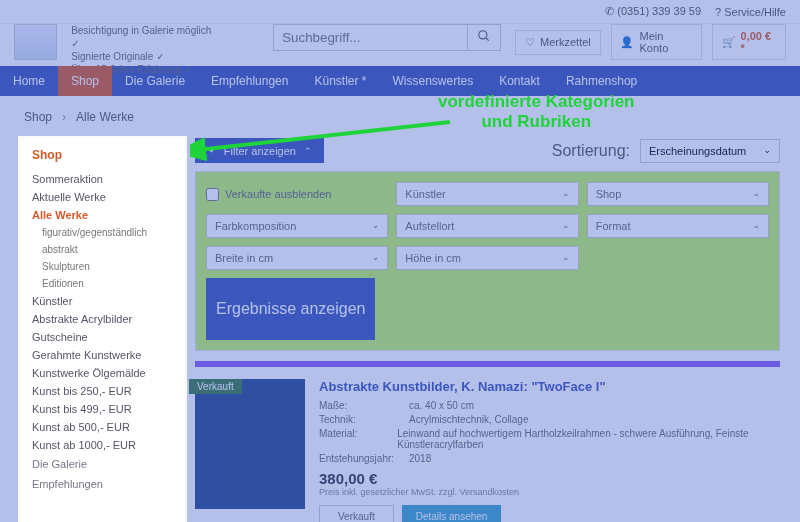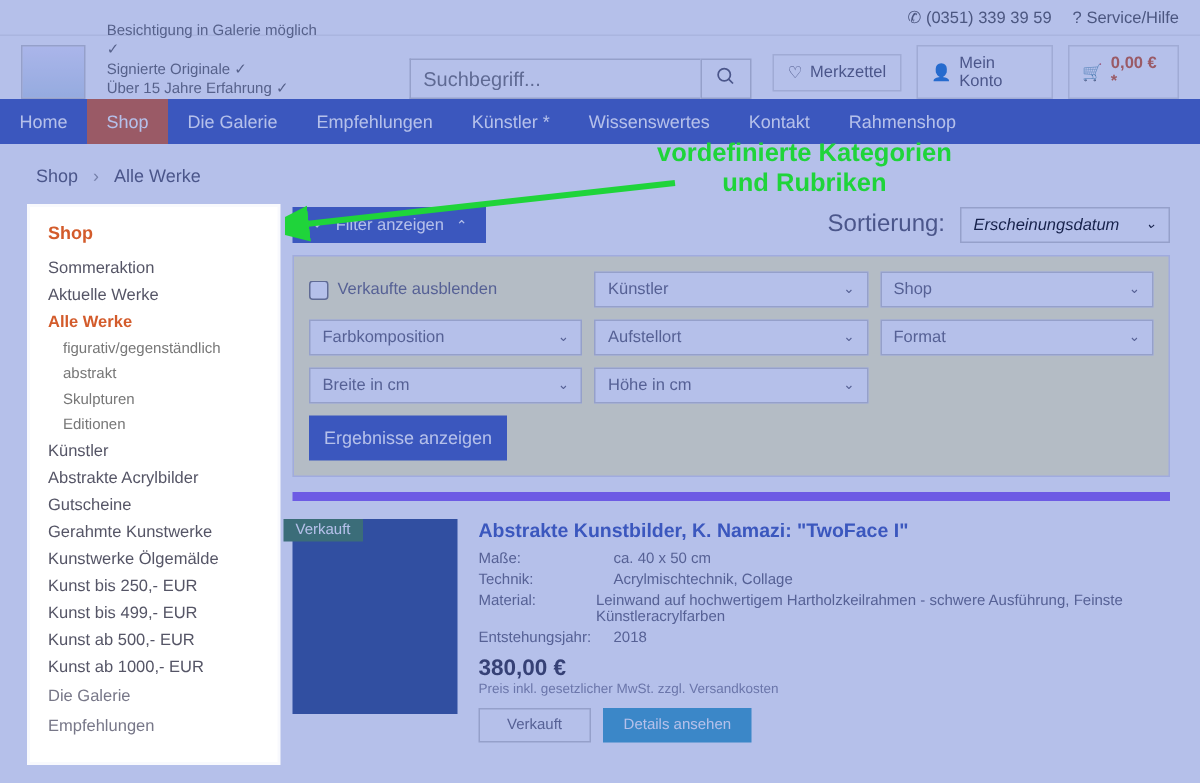--- a/index.html
+++ b/index.html
@@ -1,20 +1,20 @@
 <!DOCTYPE html>
 <html><head>
 <meta charset="utf-8">
 <style>
   * { box-sizing: border-box; margin: 0; padding: 0; }
   body { font-family: Arial, sans-serif; font-size: 12px; width: 800px; height: 522px; overflow: hidden; position: relative; background: #fff; }
   .overlay { position: absolute; inset: 0; background: rgba(60,90,200,0.38); pointer-events: none; z-index: 100; }
   .topbar { display:flex; justify-content:flex-end; align-items:center; height:24px; padding:0 14px; gap:14px; color:#555; font-size:11px; border-bottom:1px solid #eee;}
   .topbar .phone::before{content:"✆ ";}.topbar .help::before{content:"? ";}
-  .header { display:flex; align-items:flex-end; height:42px; padding:0 14px; gap:14px;}
+  .header { display:flex; align-items:flex-start; height:42px; padding:0 14px; gap:14px;}
   .logo { width:44px; height:36px; border:1px solid #ccc; background:linear-gradient(#eef,#cde); }
   .tag { color:#666; font-size:10px; line-height:1.3; }
   .search { flex:1; display:flex; max-width:240px; margin-left:40px; }
   .search input { flex:1; border:1px solid #ccc; border-right:none; padding:5px 8px; }
   .search button { width:34px; border:1px solid #ccc; background:#fff; color:#556; }
   .hicons { margin-left:auto; display:flex; gap:10px; align-items:center; }
   .hbtn { border:1px solid #ddd; padding:5px 9px; color:#556; background:#fff; font-size:11px; display:flex; gap:5px; align-items:center;}
   .cartprice{color:#d35b2b;font-weight:bold;}
   .nav { display:flex; background:#3a56b8; color:#fff; height:30px; align-items:stretch; font-size:12px; }
   .nav a { padding:0 13px; display:flex; align-items:center; color:#fff; text-decoration:none; }
@@ -25,25 +25,25 @@
   .sidebar{width:165px;background:#fff;padding:10px 12px 14px;flex-shrink:0;position:relative;z-index:200;box-shadow:0 0 0 2px rgba(255,255,255,0.9);}
   .sidebar h3{color:#d35b2b;font-size:12px;margin-bottom:8px;}
   .sidebar ul{list-style:none;}
   .sidebar li{padding:3px 0;color:#556;font-size:11px;cursor:pointer;}
   .sidebar li.active{color:#d35b2b;font-weight:bold;}
   .sidebar li.sub{padding-left:10px;font-size:10px;color:#777;}
   .content{flex:1;}
   .filterbar{display:flex;gap:10px;align-items:center;margin-bottom:8px;}
   .filterbtn{background:#3a56b8;color:#fff;padding:6px 12px;border:none;font-size:11px;display:flex;gap:8px;align-items:center;}
   .sortlbl{margin-left:auto;color:#556;font-size:16px;}
-  .sortsel{border:1px solid #ccc;padding:5px 8px;font-size:11px;min-width:140px;display:flex;justify-content:space-between;background:#fff;font-style:italic;}
-  .filters{background:#fef9c3;border:1px solid #dde;padding:10px;display:grid;grid-template-columns:1fr 1fr 1fr;gap:8px;margin-bottom:10px;}
+  .sortsel{border:1px solid #ccc;padding:5px 8px;font-size:11px;min-width:140px;display:flex;justify-content:space-between;background:#fff;}
+  .filters{background:#bef264;border:1px solid #dde;padding:10px;display:grid;grid-template-columns:1fr 1fr 1fr;gap:8px;margin-bottom:10px;}
   .fsel{border:1px solid #ccc;background:#fff;padding:5px 8px;font-size:11px;color:#667;display:flex;justify-content:space-between;}
   .fcb{display:flex;gap:6px;align-items:center;color:#667;font-size:11px;}
-  .resbtn{grid-column:1;background:#3a56b8;color:#fff;border:none;padding:8px 10px;font-size:12px;width:fit-content;}
+  .resbtn{grid-column:1;background:#3a56b8;color:#fff;border:none;padding:22px 10px;font-size:16px;width:fit-content;}
   .product{display:flex;gap:14px;border-top:6px solid #8b5cf6;padding-top:12px;}
   .pimg{width:110px;height:130px;background:#2a4a8a;position:relative;flex-shrink:0;}
   .soldtag{position:absolute;top:0;left:-6px;background:#3a7a4a;color:#fff;font-size:10px;padding:2px 8px;}
   .pinfo{flex:1;}
   .ptitle{color:#3a56b8;font-weight:bold;font-size:13px;margin-bottom:6px;}
   .prow{display:flex;font-size:10px;color:#667;margin-bottom:3px;}
   .prow .k{width:90px;}
   .pprice{font-size:15px;font-weight:bold;color:#334;margin-top:6px;}
   .pnote{font-size:9px;color:#889;}
   .pbtns{display:flex;gap:8px;margin-top:8px;}

